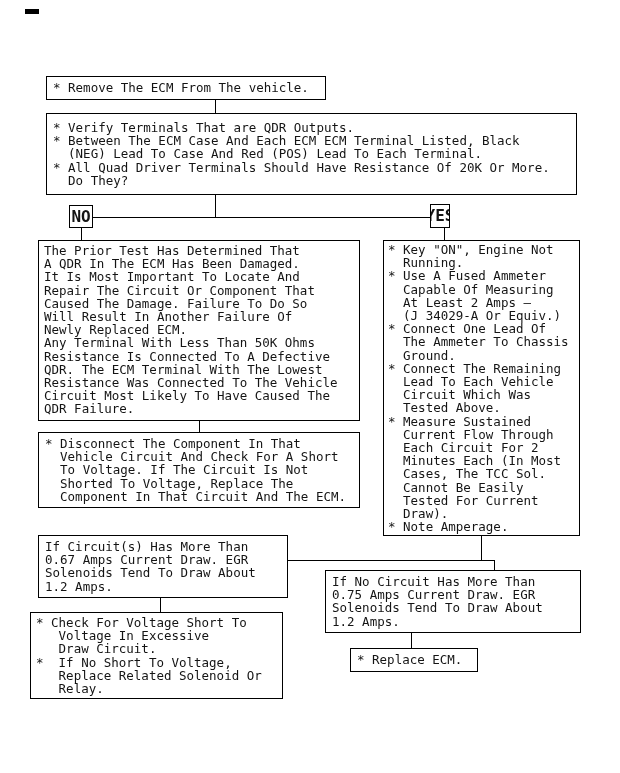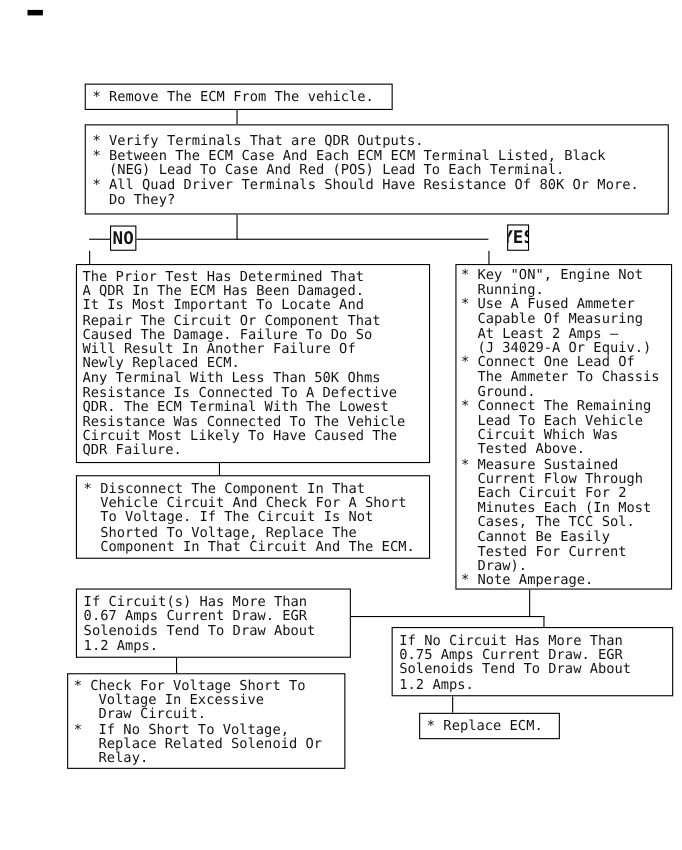--- a/index.html
+++ b/index.html
@@ -25,21 +25,20 @@
   .fc-box {
     position: absolute;
     border: 1px solid #000000;
     background: #ffffff;
     font-size: 12.5px;
     line-height: 13.2px;
     white-space: pre;
     padding: 4px 6px;
     z-index: 2;
     overflow: hidden;
-    margin-left: 31px;
   }
   .fc-box.pad-tight { padding: 3px 5px; }
   .fc-box.pad-slim  { padding: 2px 4px; }
   .fc-box.pad-tall  { padding: 7px 6px; }
   .fc-label {
     display: flex;
     align-items: center;
     justify-content: center;
     padding: 2px 2px;
     font-size: 16px;
@@ -69,21 +68,21 @@
   <div class="fc-line" style="left:288px;top:560px;width:207px;height:1px"></div>
   <div class="fc-line" style="left:494px;top:560px;width:1px;height:10px"></div>
   <div class="fc-line" style="left:160px;top:598px;width:1px;height:14px"></div>
   <div class="fc-line" style="left:411px;top:633px;width:1px;height:15px"></div>
 
   <div class="fc-box" style="left:46px;top:76px;width:280px;height:24px">* Remove The ECM From The vehicle.</div>
 
   <div class="fc-box pad-tall" style="left:46px;top:113px;width:531px;height:82px">* Verify Terminals That are QDR Outputs.
 * Between The ECM Case And Each ECM ECM Terminal Listed, Black
   (NEG) Lead To Case And Red (POS) Lead To Each Terminal.
-* All Quad Driver Terminals Should Have Resistance Of 80K Or More.
+* All Quad Driver Terminals Should Have Resistance Of 20K Or More.
   Do They?</div>
 
   <div class="fc-box fc-label" style="left:69px;top:205px;width:24px;height:23px">NO</div>
 
   <div class="fc-box fc-label" style="left:430px;top:204px;width:20px;height:24px">YES</div>
 
   <div class="fc-box pad-tight" style="left:38px;top:240px;width:322px;height:181px">The Prior Test Has Determined That
 A QDR In The ECM Has Been Damaged.
 It Is Most Important To Locate And
 Repair The Circuit Or Component That

